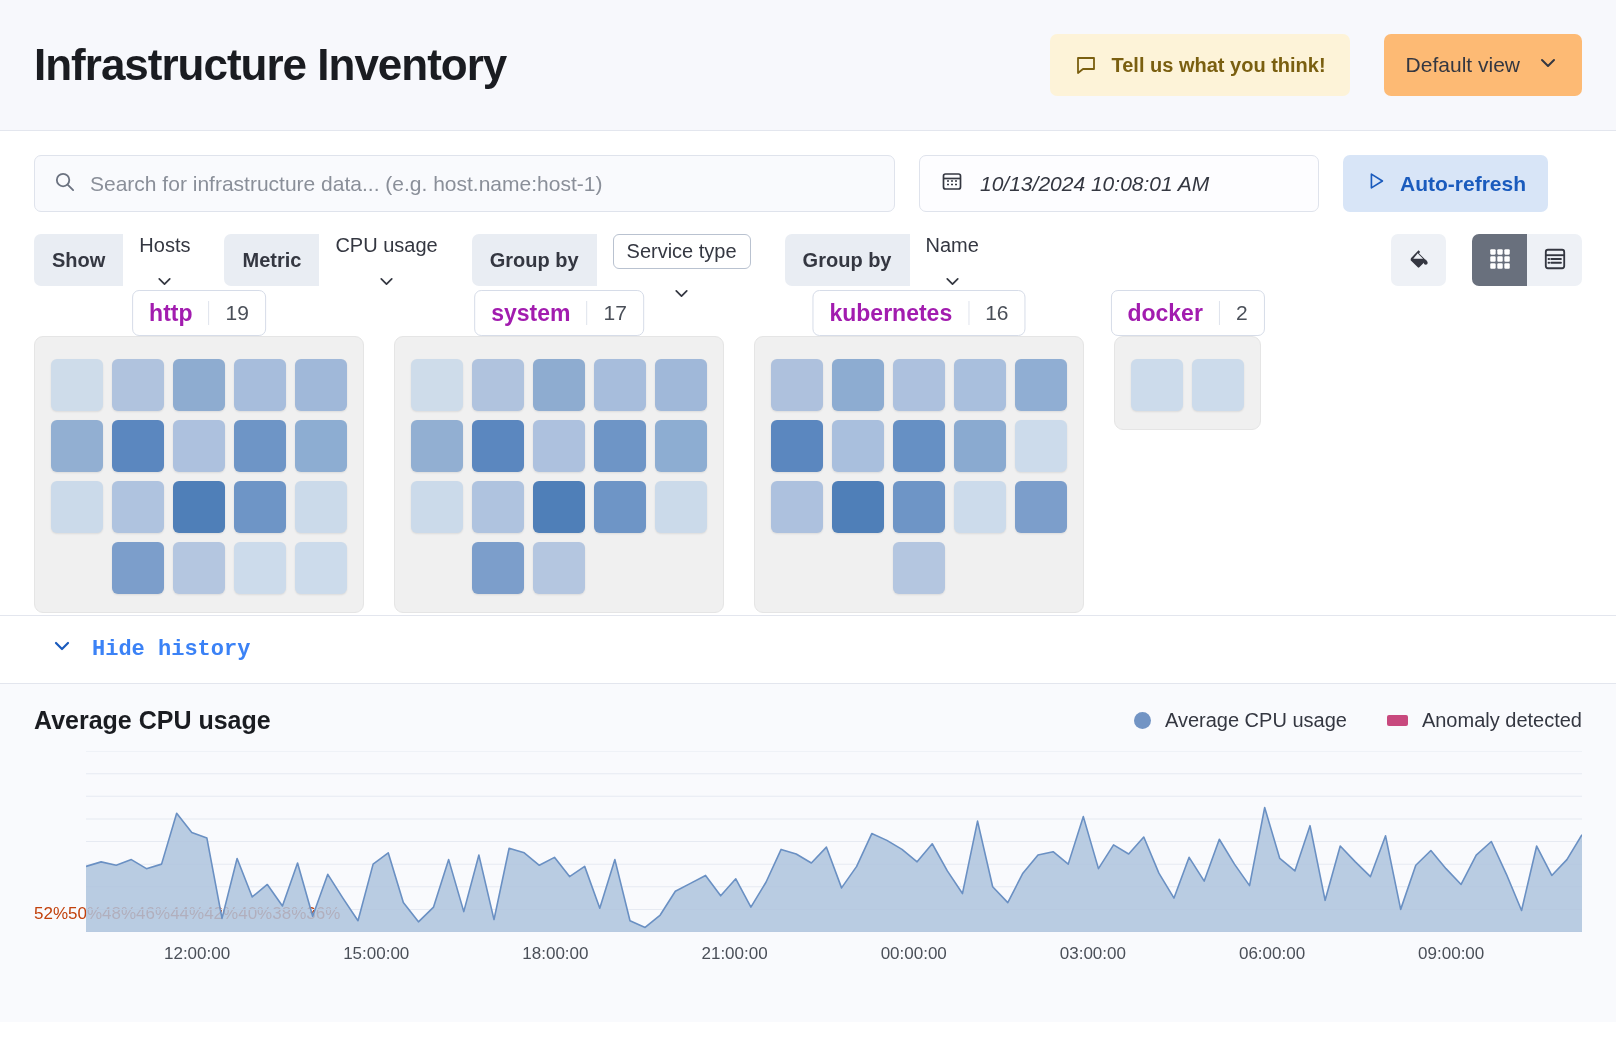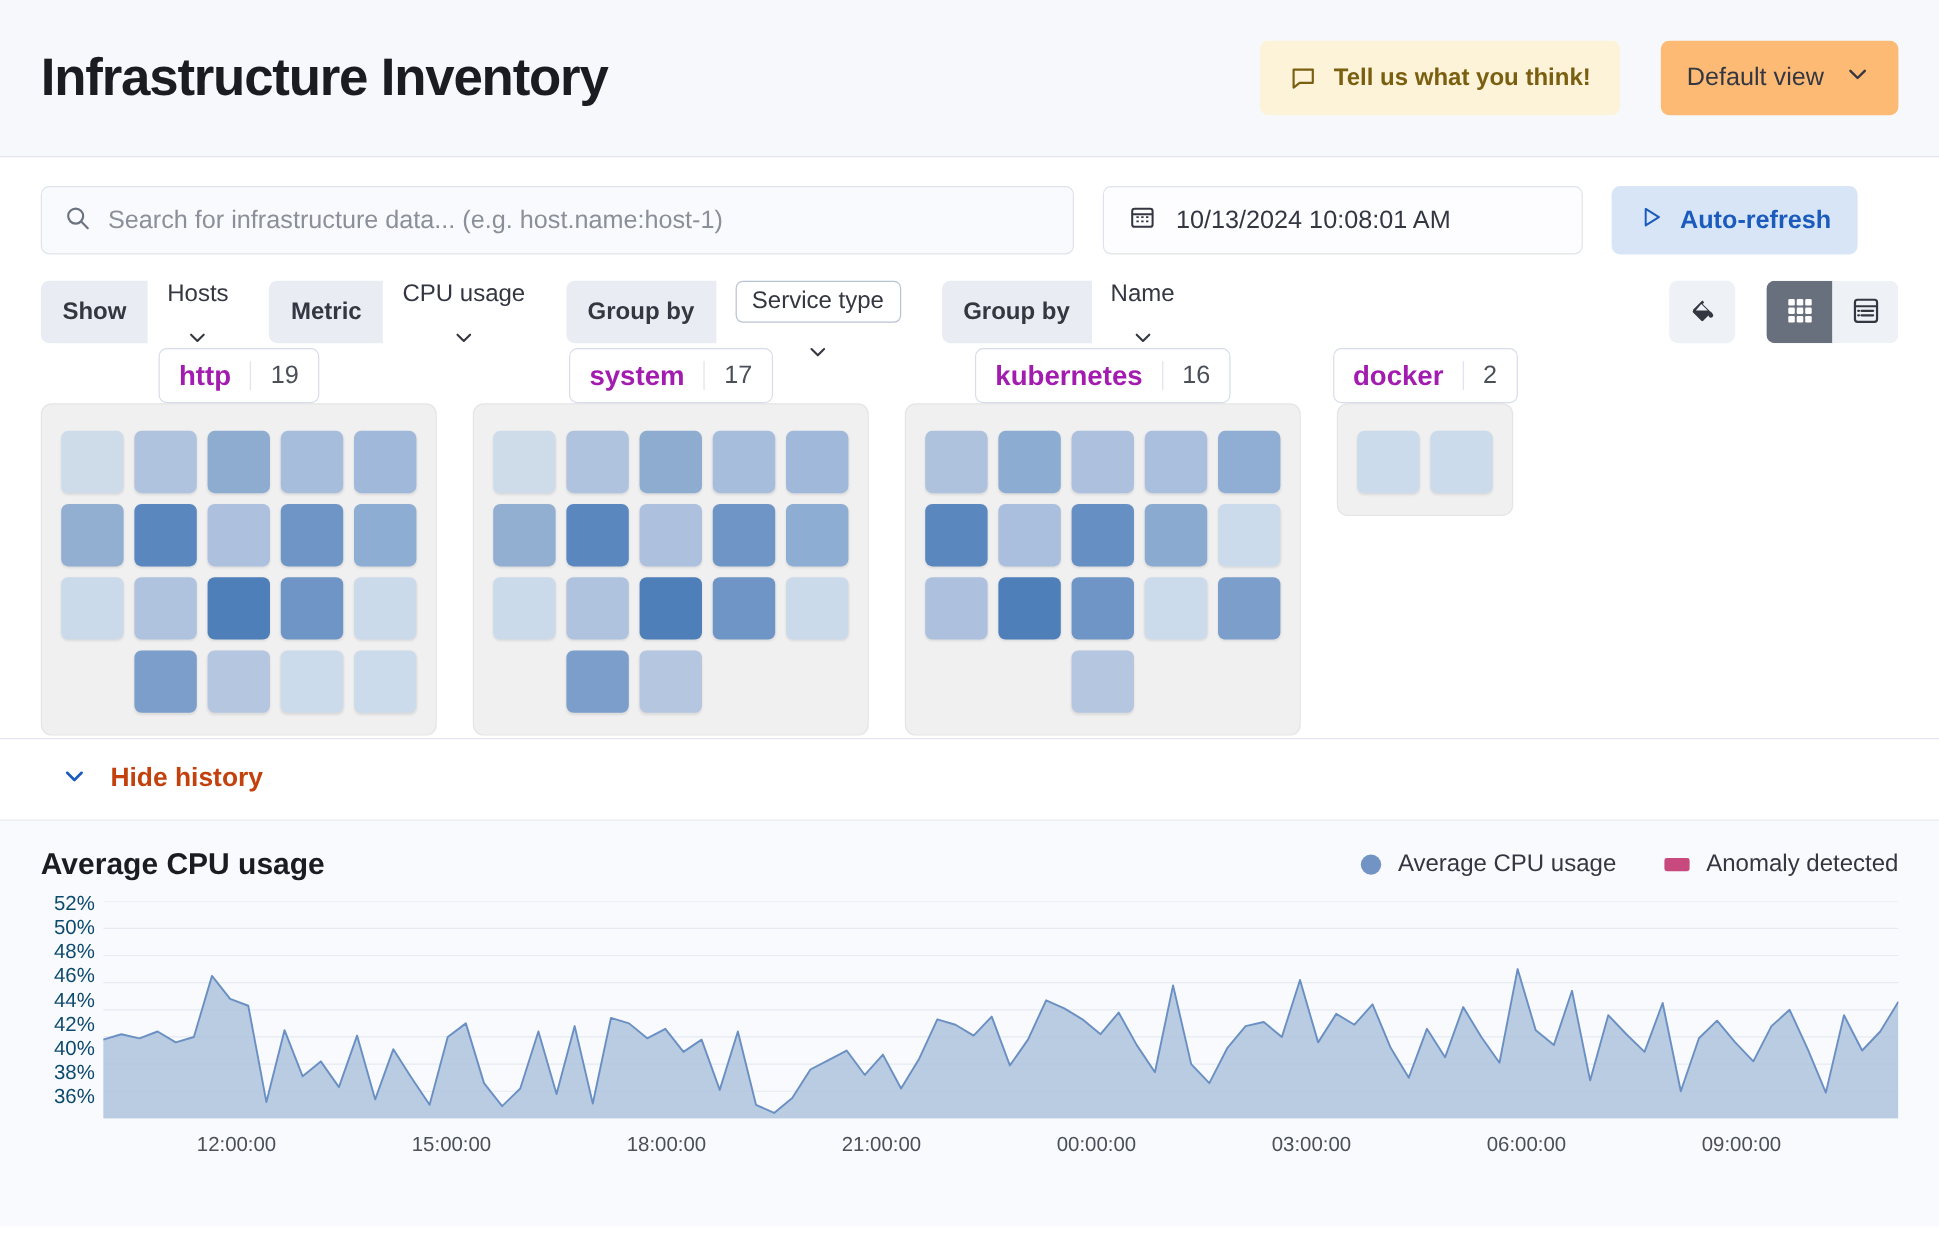--- a/index.html
+++ b/index.html
@@ -65,21 +65,21 @@
     max-width:861px;
   }
   .search-box .ph{ color:#8a8f99; font-size:21px; }
   .date-box{
     width:400px; height:57px;
     background:#fdfdff;
     border:1px solid #dfe3ec;
     border-radius:7px;
     display:flex; align-items:center;
     padding:0 20px; gap:16px;
-    color:#343741; font-size:21px;
+    color:#343741; font-size:21px;font-style:italic;
   }
   .refresh-btn{
     height:57px;
     background:#d8e5f7;
     border:none; border-radius:7px;
     padding:0 22px;
     display:flex; align-items:center; gap:13px;
     color:#1a5bbd; font-size:21px; font-weight:bold;
     cursor:pointer; font-family:inherit;
   }
@@ -209,24 +209,24 @@
 
   
   .history-toggle-row{
     height:68px;
     display:flex; align-items:center;
     padding:0 50px;
     border-bottom:1px solid #e3e6ee;
     background:#ffffff;
   }
   .history-toggle{
-    display:flex; align-items:flex-start; gap:18px;
+    display:flex; align-items:center; gap:18px;
     background:none; border:none; cursor:pointer;
-    color:#c2410c; font-size:22px; font-weight:bold;
-    font-family:Liberation Sans, sans-serif; padding:0;
+    color:#3b82f6; font-size:22px; font-weight:bold;
+    font-family:Liberation Mono, monospace; padding:0;
   }
 
   
   .chart-panel{
     background:#f9fafd;
     padding:22px 34px 0 34px;
     height:338px;
     position:relative;
   }
   .chart-head{
@@ -241,24 +241,24 @@
     font-size:20px; color:#343741; }
   .leg-dot{ width:17px; height:17px; border-radius:50%; background:#7294c4; }
   .leg-sq{ width:21px; height:11px; border-radius:2px; background:#c8497e; }
 
   .chart-body{
     margin-top:16px;
     display:flex;
   }
   .y-axis{
     width:52px;
-    display:flex; flex-direction:column;
+    display:flex; flex-direction:row;
     justify-content:space-between;
     align-items:flex-end;
-    font-size:17px; color:#0c4a6e;
+    font-size:17px; color:#c2410c;
     height:181px;
     padding-right:7px;
     margin-top:-8px;
   }
   .plot-wrap{ flex:1 1 auto; }
   .plot{ position:relative; height:181px; }
   .plot svg{ display:block; width:100%; height:181px; }
   .x-axis{
     display:flex;
     margin-top:12px;

